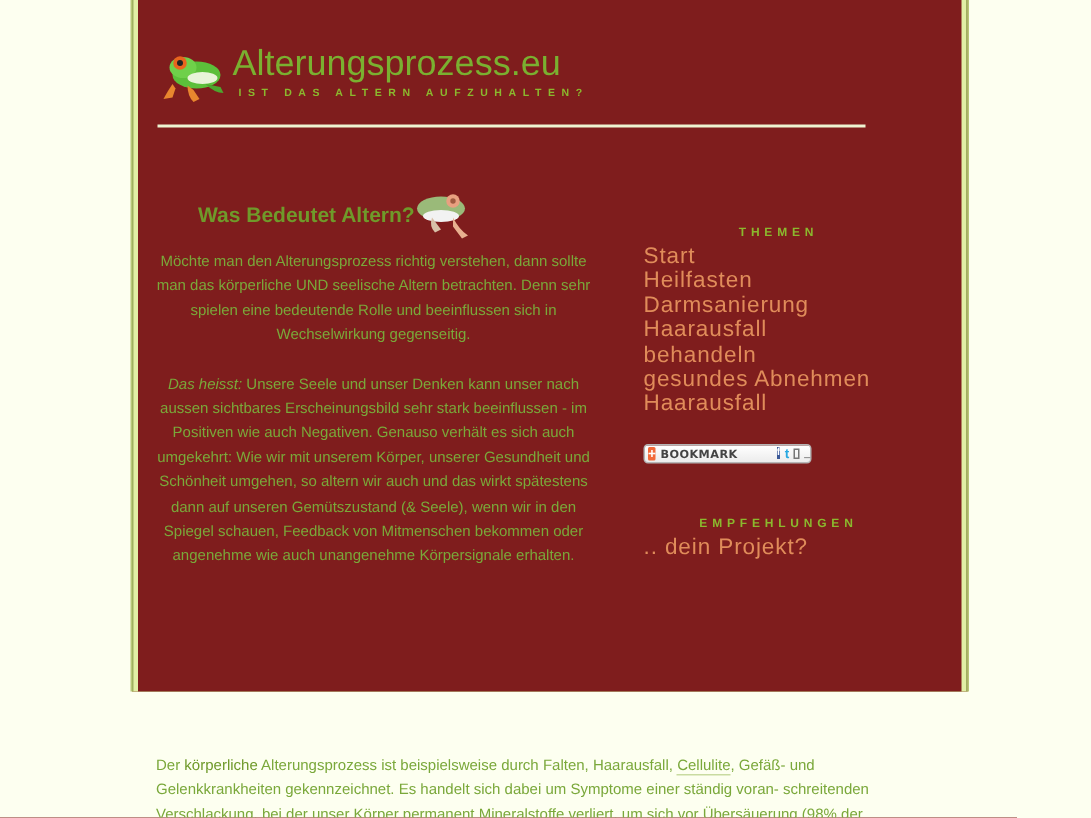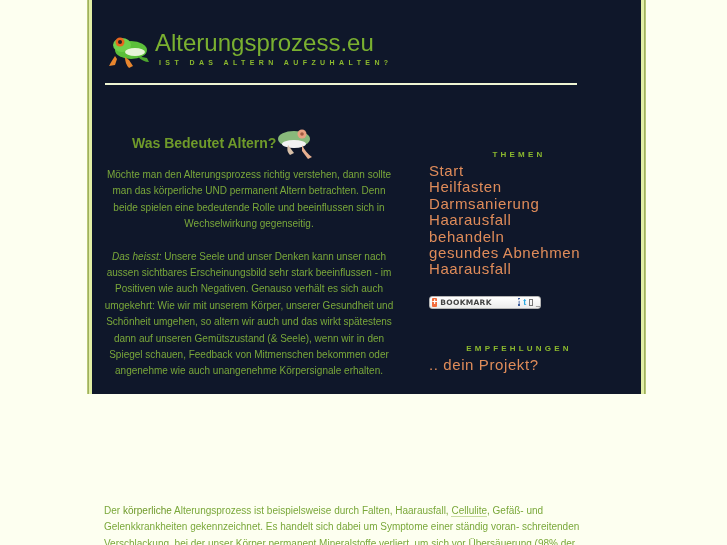--- a/index.html
+++ b/index.html
@@ -3,22 +3,22 @@
 <meta charset="utf-8">
 <style>
   html, body { margin:0; padding:0; }
   body {
     width:727px; height:545px; overflow:hidden;
     background:#fdfff0;
     font-family:"Liberation Sans", sans-serif;
     position:relative;
   }
   .page {
-    position:absolute; left:88px; top:0; width:549px; height:394px;
-    background:#0f172a;
+    position:absolute; left:88px; top:0; width:549px; height:461px;
+    background:#7f1d1d;
     border-left:4px solid #e2efa6;
     border-right:4px solid #e2efa6;
     box-shadow: -1px 0 0 #b8c878, 1px 0 0 #b8c878;
   }
   .page::before {
     content:""; position:absolute; left:-4px; top:0; width:1px; height:100%; background:#9fb060;
   }
   .page::after {
     content:""; position:absolute; right:-4px; top:0; width:1px; height:100%; background:#9fb060;
   }
@@ -101,21 +101,21 @@
       <div class="heading">Was Bedeutet Altern?</div>
       <svg class="heading-frog" viewBox="0 0 46 36">
         <ellipse cx="22" cy="14" rx="16" ry="8" fill="#9fd68a" opacity="0.85"></ellipse>
         <circle cx="30" cy="9" r="4.5" fill="#e8a080"></circle>
         <circle cx="30" cy="9" r="1.8" fill="#a05a40"></circle>
         <ellipse cx="22" cy="19" rx="12" ry="4" fill="#f2f2f2"></ellipse>
         <path d="M30 20 Q34 28 40 32 L36 34 L30 26 Z" fill="#e8b090"></path>
         <path d="M16 20 Q14 26 18 30 L22 28 Z" fill="#d8c0a8"></path>
       </svg>
     </div>
-    <p class="para">Möchte man den Alterungsprozess richtig verstehen, dann sollte man das körperliche UND permanent Altern betrachten. Denn beide spielen eine bedeutende Rolle und beeinflussen sich in Wechselwirkung gegenseitig.</p>
+    <p class="para">Möchte man den Alterungsprozess richtig verstehen, dann sollte man das körperliche UND seelische Altern betrachten. Denn sehr spielen eine bedeutende Rolle und beeinflussen sich in Wechselwirkung gegenseitig.</p>
     <p class="para"><em>Das heisst:</em><span> Unsere Seele und unser Denken kann unser nach aussen sichtbares Erscheinungsbild sehr stark beeinflussen - im Positiven wie auch Negativen. Genauso verhält es sich auch umgekehrt: Wie wir mit unserem Körper, unserer Gesundheit und Schönheit umgehen, so altern wir auch und das wirkt spätestens dann auf unseren Gemütszustand (&amp; Seele), wenn wir in den Spiegel schauen, Feedback von Mitmenschen bekommen oder angenehme wie auch unangenehme Körpersignale erhalten.</span></p>
   </div>
 
   <div class="sidebar">
     <div class="side-title">THEMEN</div>
     <ul class="nav-list">
       <li>Start</li>
       <li>Heilfasten</li>
       <li>Darmsanierung</li>
       <li>Haarausfall behandeln</li>

